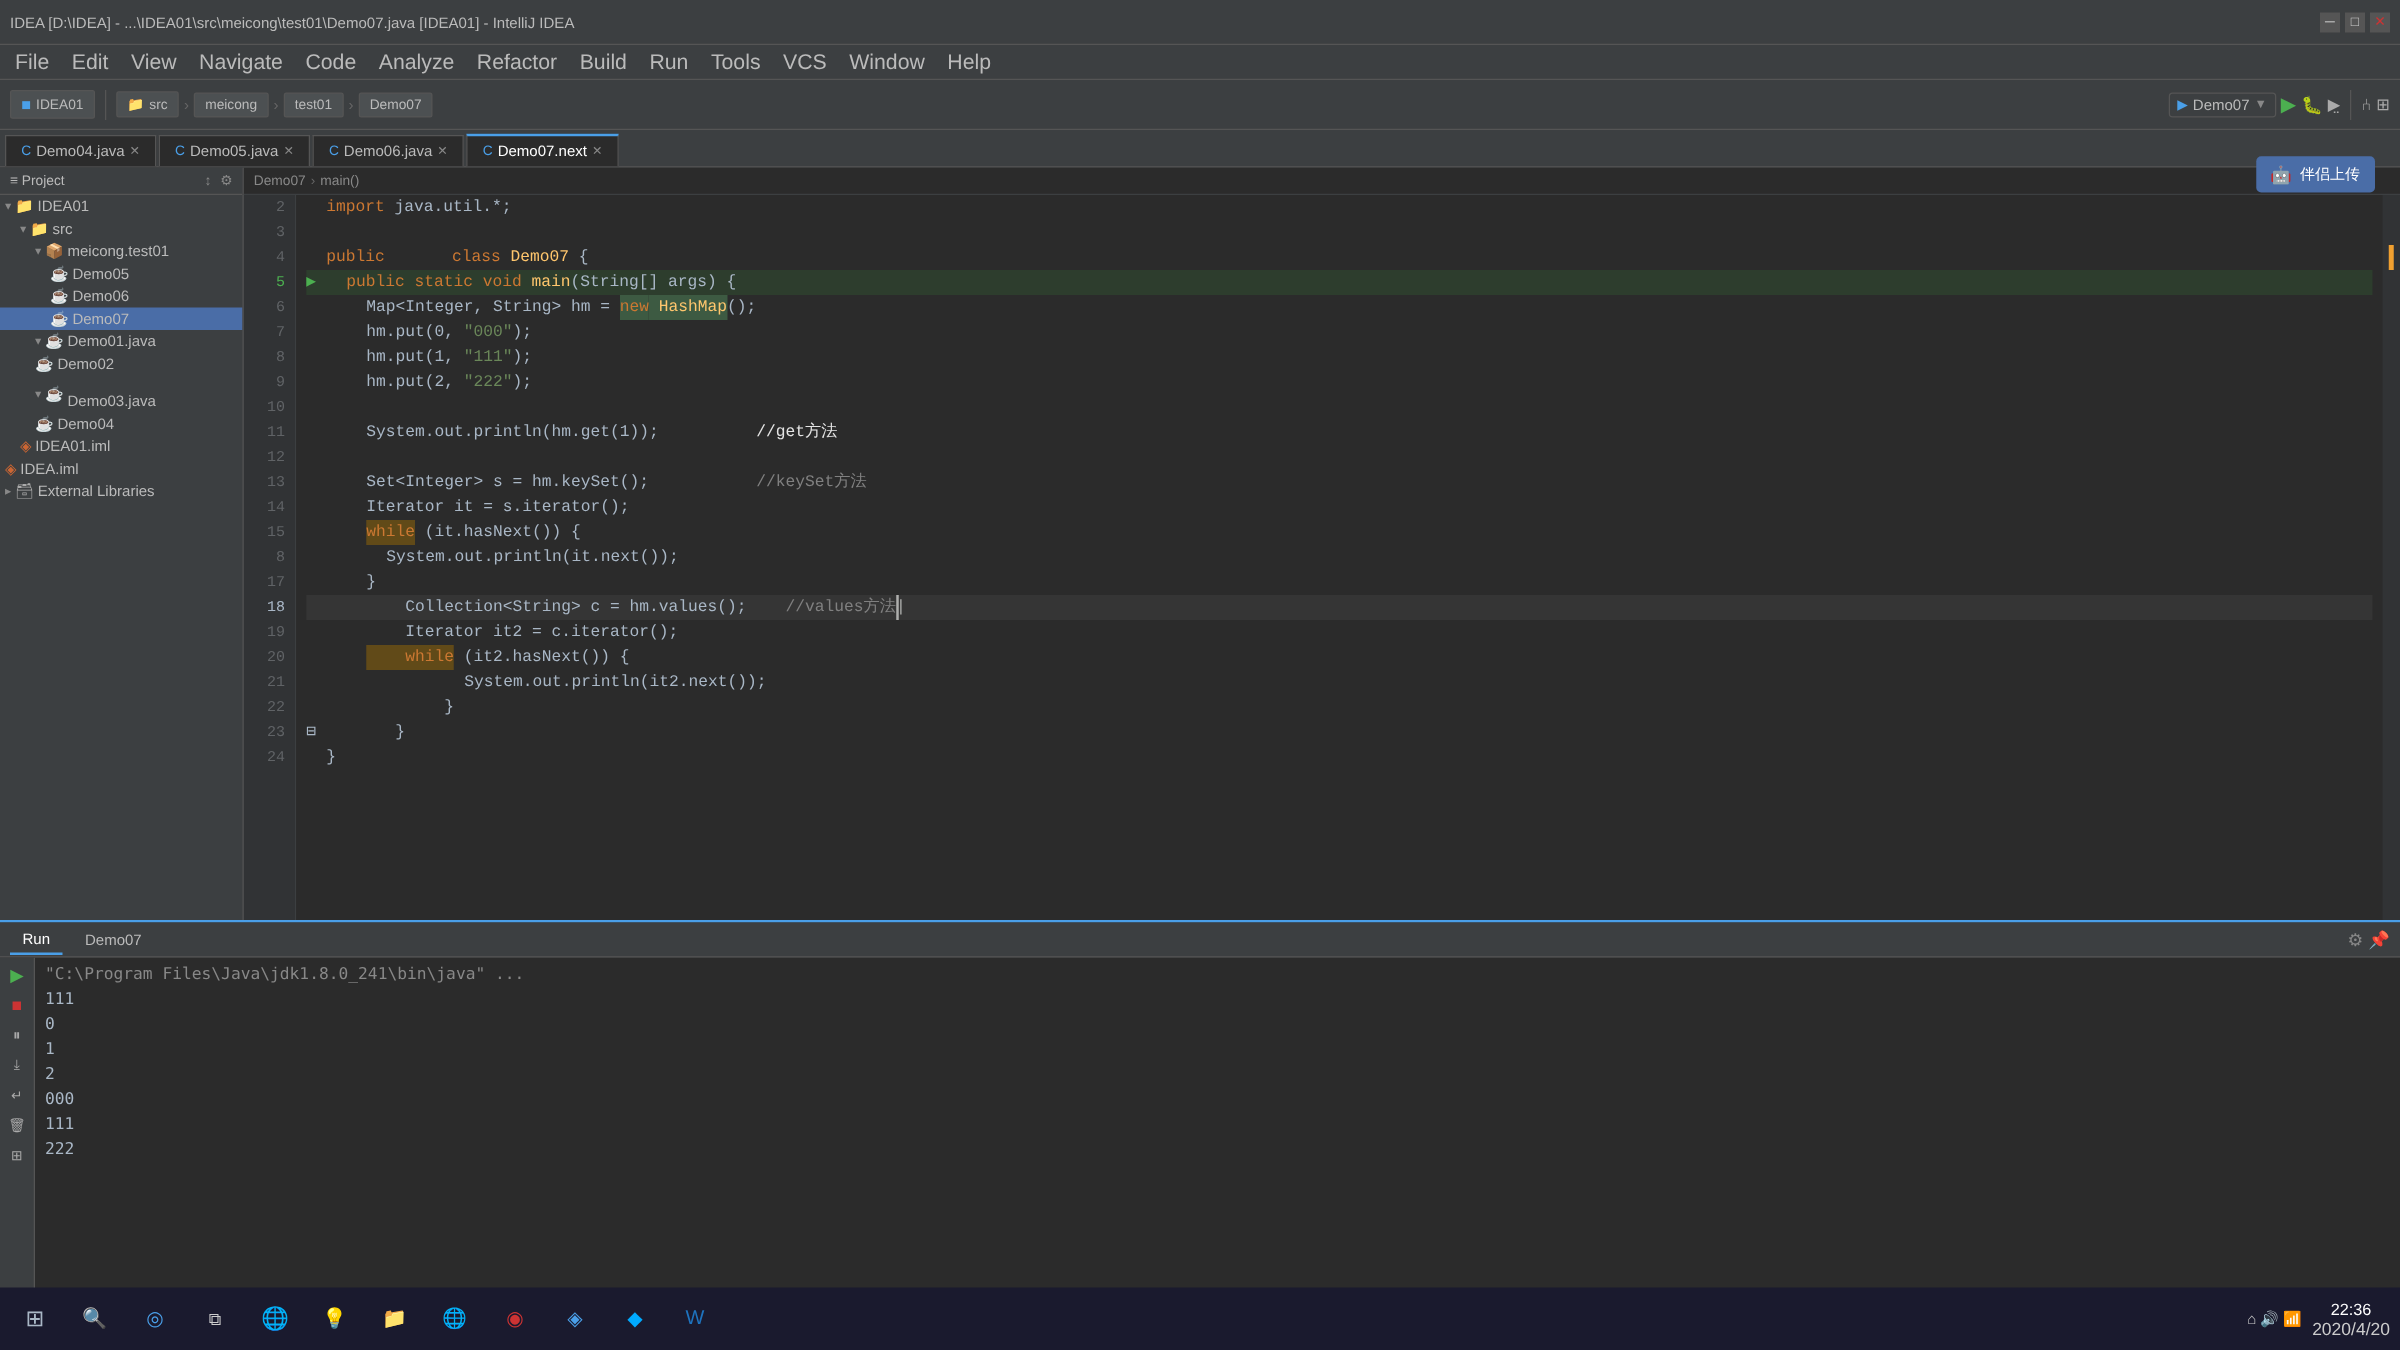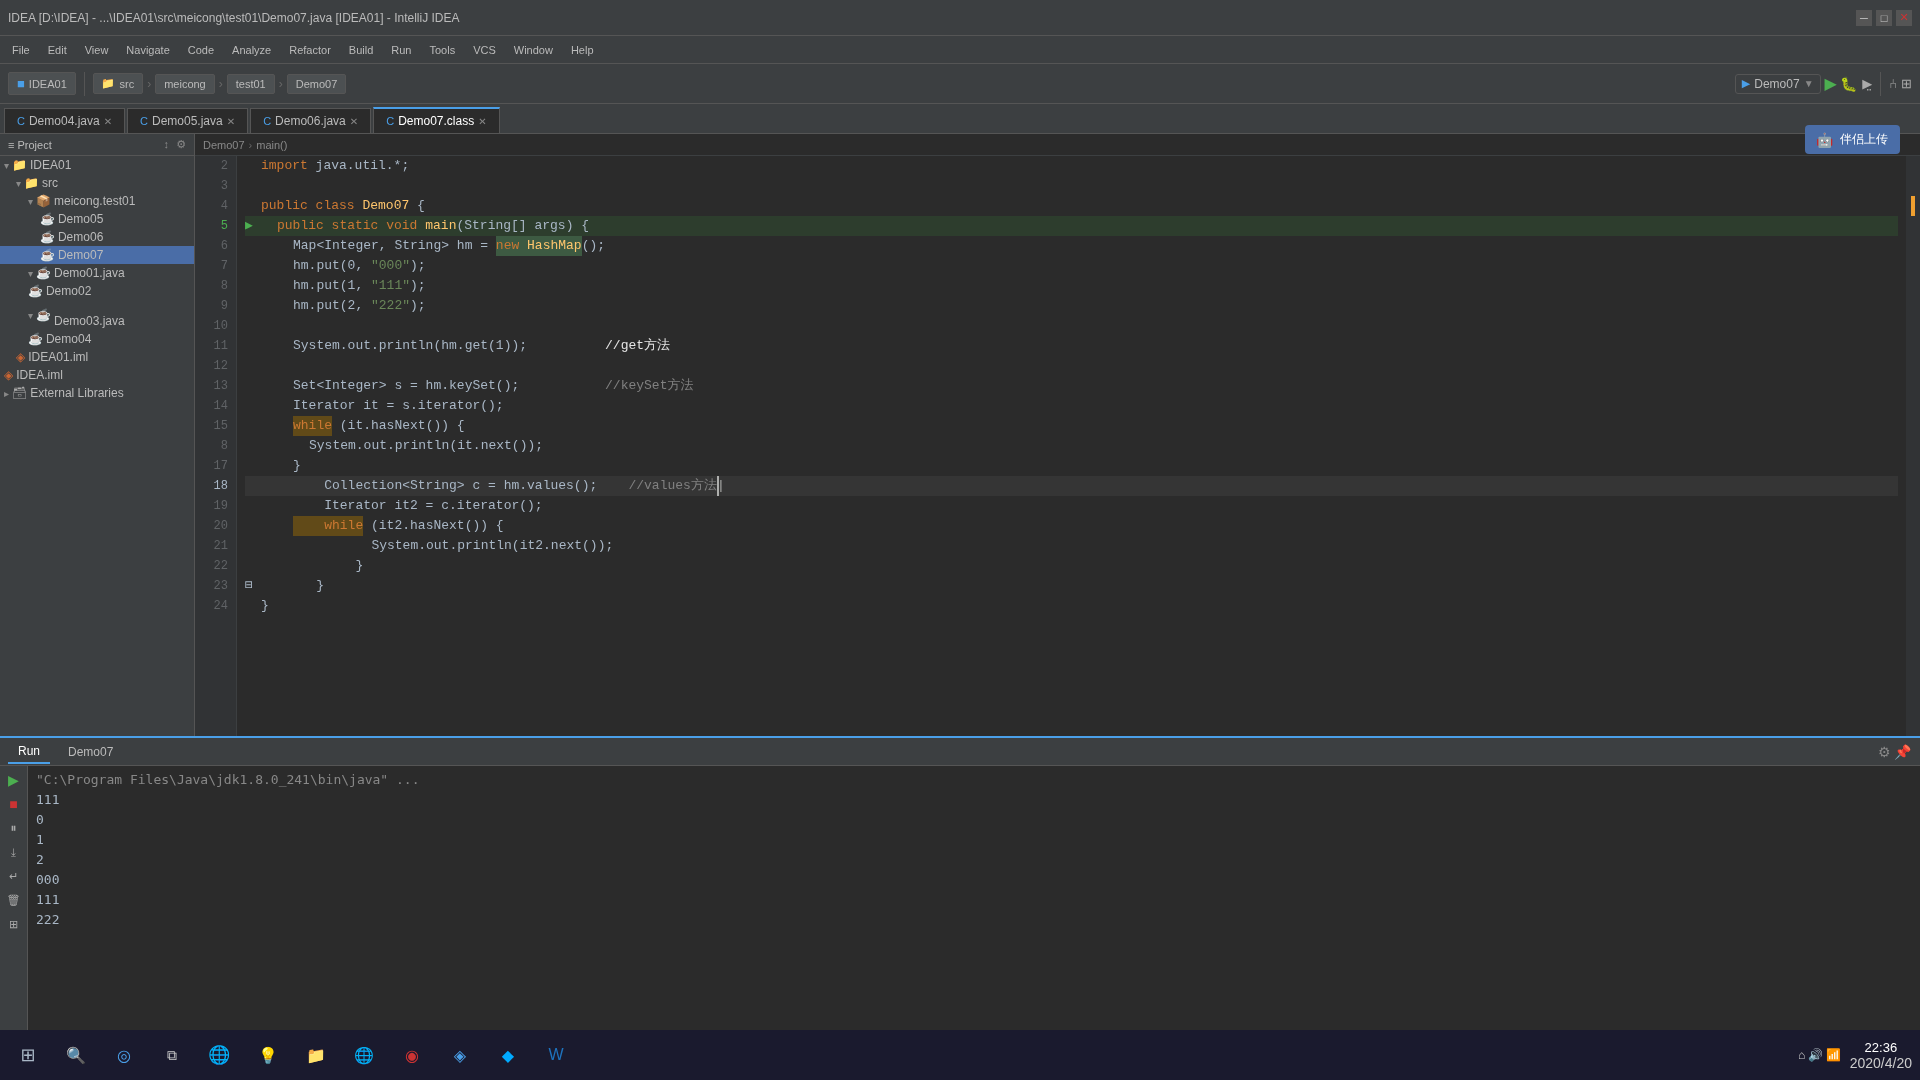--- a/index.html
+++ b/index.html
@@ -11,21 +11,21 @@
       padding: 0 8px; border-bottom: 1px solid #555;
     }
     #title-bar .controls { display: flex; gap: 4px; }
     #title-bar .ctrl-btn { width: 16px; height: 16px; background: #555; border: none; color: #ccc; font-size: 11px; cursor: pointer; display: flex; align-items: center; justify-content: center; }
 
     
     #menu-bar {
       height: 28px; background: #3c3f41; display: flex; align-items: center;
       padding: 0 4px; border-bottom: 1px solid #555; gap: 2px;
     }
-    .menu-item { padding: 4px 8px; color: #bbb; font-size: 11px; cursor: pointer; }
+    .menu-item { padding: 4px 8px; color: #bbb; font-size: 17px; cursor: pointer; }
 
     
     #toolbar {
       height: 40px; background: #3c3f41; display: flex; align-items: center;
       padding: 0 8px; border-bottom: 1px solid #555; gap: 4px;
     }
     .toolbar-btn { padding: 3px 8px; background: #4c5052; border: 1px solid #555; color: #bbb; font-size: 11px; cursor: pointer; border-radius: 2px; display: flex; align-items: center; gap: 4px; }
     .toolbar-sep { width: 1px; height: 24px; background: #555; margin: 0 4px; }
     .toolbar-right { margin-left: auto; display: flex; align-items: center; gap: 4px; }
     .run-btn { color: #4caf50; font-size: 16px; cursor: pointer; }
@@ -207,21 +207,21 @@
     <span>Demo05.java</span>
     <span class="close-x">✕</span>
   </div>
   <div class="tab">
     <span style="color:#4a9fe8;font-size:11px;">C</span>
     <span>Demo06.java</span>
     <span class="close-x">✕</span>
   </div>
   <div class="tab active">
     <span style="color:#4a9fe8;font-size:11px;">C</span>
-    <span>Demo07.class</span>
+    <span>Demo07.next</span>
     <span class="close-x">✕</span>
   </div>
 </div>
 
 <div id="main-layout">
   <div style="display:flex;flex:1;overflow:hidden;">
 
     <div id="sidebar">
       <div id="sidebar-header">
         <span style="color:#bbb;">≡ Project</span>
@@ -331,21 +331,21 @@
 
           <div class="code-line">
             <span style="color:transparent;width:16px;display:inline-block;"></span>
             <span style="color:#cc7832;">import </span><span>java.util.*;</span>
           </div>
 
           <div class="code-line">&nbsp;</div>
 
           <div class="code-line">
             <span style="width:16px;display:inline-block;"></span>
-            <span style="color:#cc7832;">public </span><span style="color:#cc7832;">class </span><span style="color:#ffc66d;">Demo07</span><span> {</span>
+            <span style="color:#cc7832;">public </span><span style="color:#cc7832;margin-left:46px;">class </span><span style="color:#ffc66d;">Demo07</span><span> {</span>
           </div>
 
           <div class="code-line" style="background:#2d3d2d;">
             <span style="color:#4caf50;width:16px;display:inline-block;">▶</span>
             <span style="width:16px;display:inline-block;"></span>
             <span style="color:#cc7832;">public </span><span style="color:#cc7832;">static </span><span style="color:#cc7832;">void </span><span style="color:#ffc66d;">main</span><span>(String[] args) {</span>
           </div>
 
           <div class="code-line">
             <span style="width:16px;display:inline-block;"></span>

